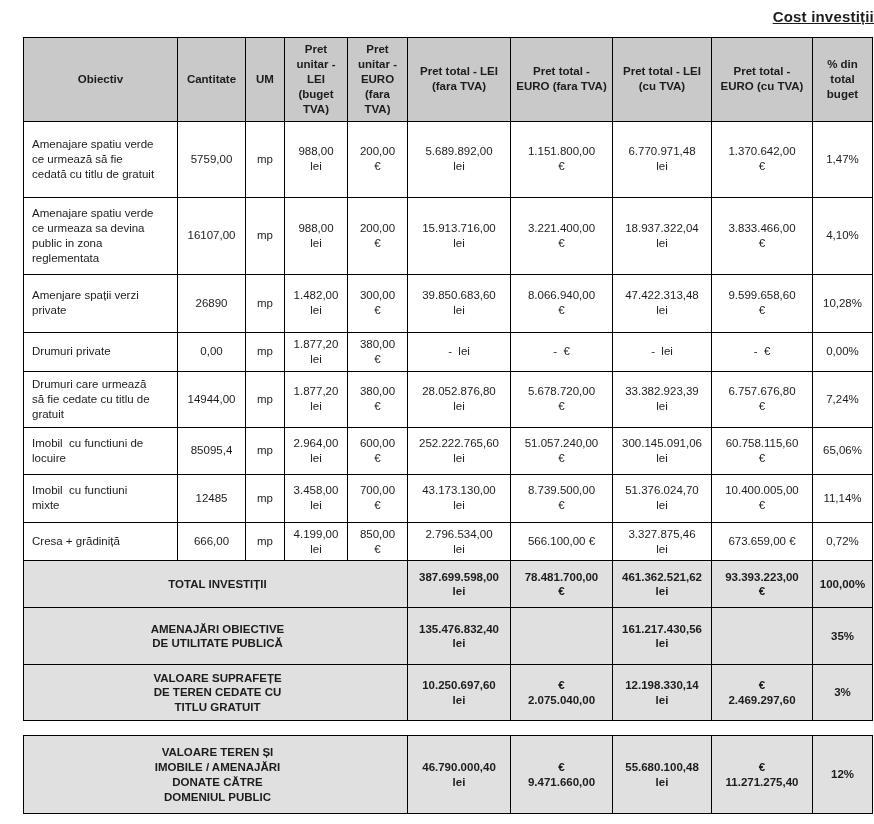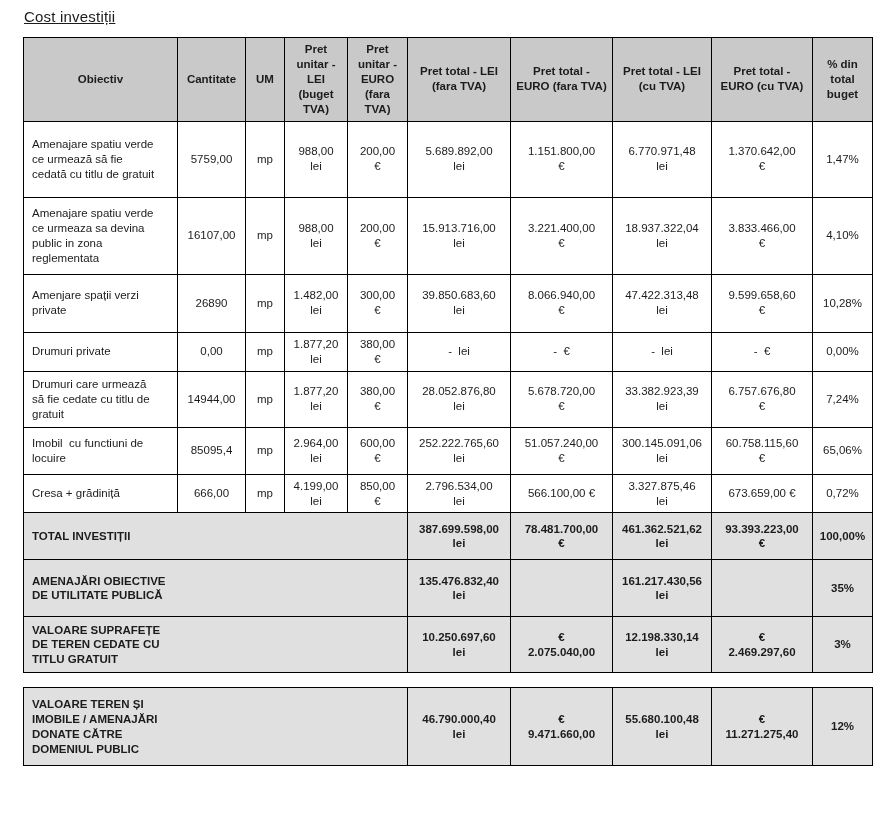--- a/index.html
+++ b/index.html
@@ -8,22 +8,22 @@
     --border:#000000;
   }
   html,body{margin:0;padding:0;background:#ffffff;}
   body{
     width:874px;height:824px;overflow:hidden;
     font-family:"Liberation Sans",sans-serif;
     color:#1c1c1c;
   }
   .page{padding:6px 0 0 23px;}
   .doc-title{
-    font-size:15px;font-weight:normal;text-decoration:underline;
-    margin:2px 0 12px 1px;letter-spacing:.2px;
+    font-size:15px;font-weight:bold;text-decoration:underline;
+    margin:2px 0 12px 1px;letter-spacing:.2px;text-align:right;
   }
   table{
     border-collapse:collapse;table-layout:fixed;width:849px;
   }
   th,td{
     border:1px solid var(--border);
     font-size:11.5px;line-height:1.3;
     text-align:center;vertical-align:middle;
     padding:4px 4px;white-space:pre-line;
     overflow:hidden;
@@ -31,21 +31,21 @@
   th{
     background:var(--header-bg);
     font-weight:bold;
   }
   thead tr{height:82px;}
   td.obiectiv{text-align:left;padding-left:8px;padding-right:22px;}
   tr.summary td{
     background:var(--summary-bg);
     font-weight:bold;
   }
-  tr.summary td.label{text-align:left;padding-left:8px;}
+  tr.summary td.label{text-align:center;padding-left:8px;}
   .table-gap{height:14px;}
   .c0{width:154px}.c1{width:68px}.c2{width:39px}.c3{width:63px}.c4{width:60px}
   .c5{width:103px}.c6{width:102px}.c7{width:99px}.c8{width:101px}.c9{width:60px}
 </style>
 </head>
 <body>
 
 <div class="page">
 
   <div class="doc-title">Cost investiții</div>
@@ -175,20 +175,38 @@
           <td>252.222.765,60
 lei</td>
           <td>51.057.240,00
 €</td>
           <td>300.145.091,06
 lei</td>
           <td>60.758.115,60
 €</td>
           <td>65,06%</td>
         </tr>
+        <tr style="height: 48px;">
+          <td class="obiectiv">Imobil&nbsp; cu functiuni mixte</td>
+          <td>12485</td>
+          <td>mp</td>
+          <td>3.458,00
+lei</td>
+          <td>700,00
+€</td>
+          <td>43.173.130,00
+lei</td>
+          <td>8.739.500,00
+€</td>
+          <td>51.376.024,70
+lei</td>
+          <td>10.400.005,00
+€</td>
+          <td>11,14%</td>
+        </tr>
         <tr style="height: 36px;">
           <td class="obiectiv">Cresa + grădiniță</td>
           <td>666,00</td>
           <td>mp</td>
           <td>4.199,00
 lei</td>
           <td>850,00
 €</td>
           <td>2.796.534,00
 lei</td>

